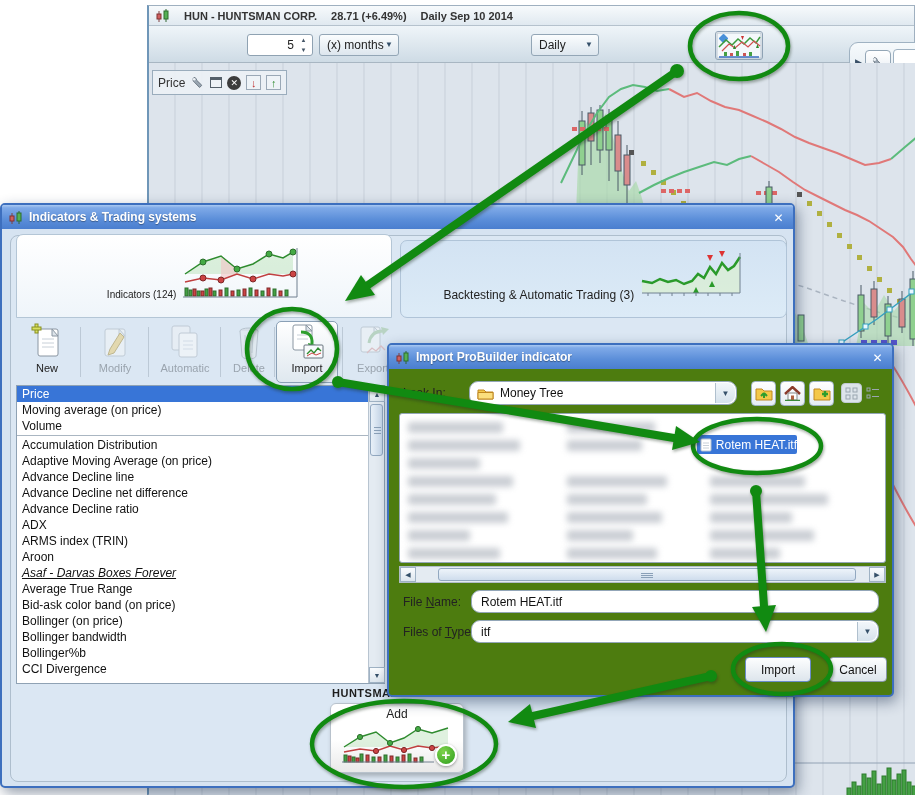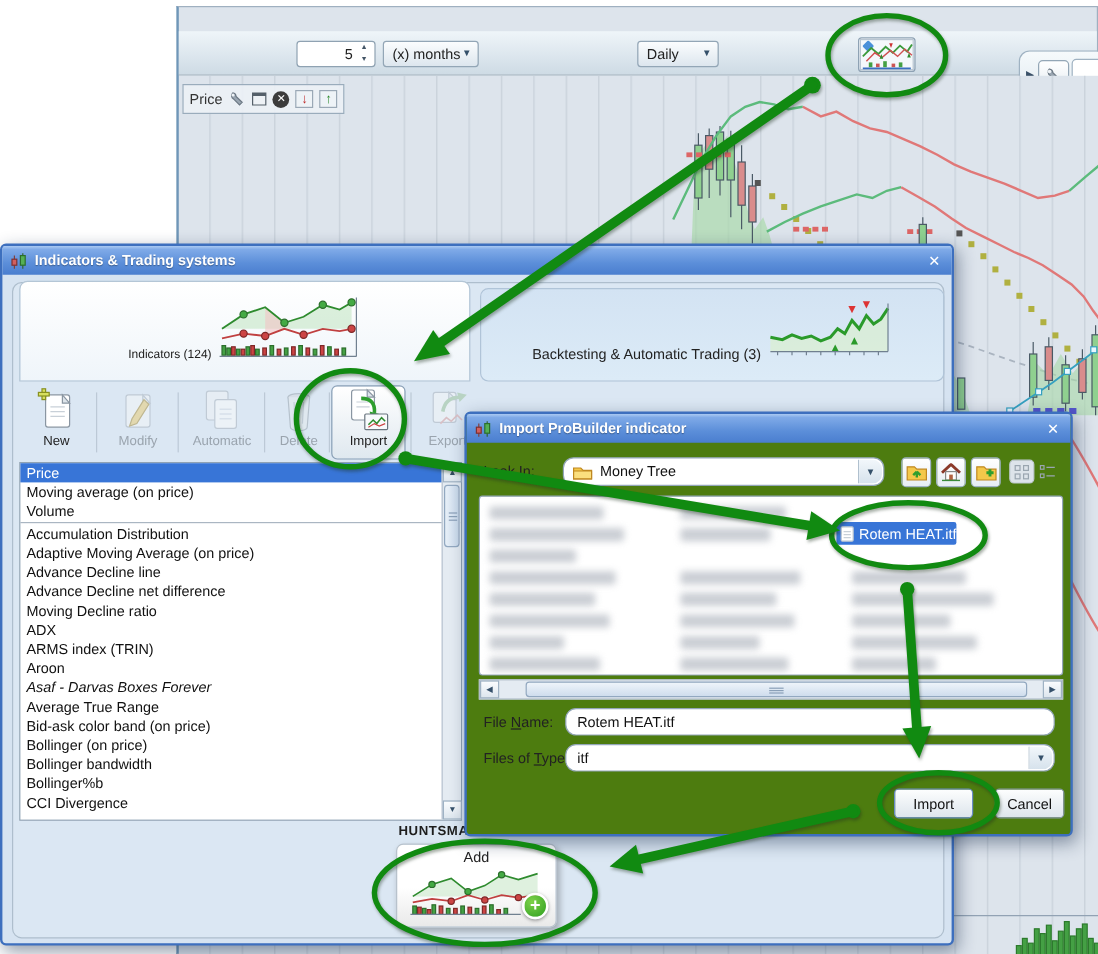--- a/index.html
+++ b/index.html
@@ -67,21 +67,21 @@
   .tbtn svg { display:block; margin:0 auto; }
   .tbtn.disabled { color:#9aa4ae; }
   .tbtn .cap { margin-top:1px; }
   .tsep { position:absolute; top:4px; width:1px; height:50px; background:#bcc9d6; }
   .import-raised { position:absolute; left:260px; top:-2px; width:62px; height:62px;
     background:linear-gradient(#ffffff,#dfe8ef); border:1px solid #8aa0b6; border-radius:5px; }
   .ind-list { position:absolute; left:14px; top:180px; width:369px; height:299px; background:#fff;
     border:1px solid #8fa2b4; font-size:12px; color:#111; }
   .li { height:16px; line-height:16px; padding-left:5px; white-space:nowrap; }
   .li.sel { background:#3875d7; color:#fff; }
-  .li.ital { font-style:italic; }
+  .li.ital { font-style:italic;text-decoration:underline; }
   .list-sep { height:1px; background:#aab6c2; margin:1px 0; }
   .vscroll { position:absolute; right:0; top:0; width:16px; height:100%; background:#e4ebf2; border-left:1px solid #b8c4d0; }
   .sbtn { position:absolute; left:0; width:16px; height:16px; background:linear-gradient(#fafcfe,#dde6ee);
     border:1px solid #9fb2c4; font-size:7px; color:#35506a; display:flex; align-items:center; justify-content:center; }
   .vthumb { position:absolute; left:1px; top:18px; width:13px; height:52px;
     background:linear-gradient(90deg,#e8f0f8,#c8d8ea); border:1px solid #92a8c0; border-radius:3px; }
   .grip { position:absolute; left:3px; top:22px; width:7px; height:1px; background:#8aa0b8; box-shadow:0 3px #8aa0b8,0 6px #8aa0b8; }
   .huntsman { position:absolute; left:330px; top:482px; font-size:11px; font-weight:bold; color:#1d1d1d; letter-spacing:.5px; }
   .add-btn { position:absolute; left:328px; top:498px; width:134px; height:70px;
     background:linear-gradient(#ffffff 52%,#e9e9e9); border:1px solid #b8c2cc; border-radius:6px;
@@ -119,20 +119,31 @@
   
   .anno-svg { left:0; top:0; width:915px; height:795px; z-index:50; pointer-events:none; }
   .anno { filter:drop-shadow(1px 2px 1.5px rgba(30,50,30,.4)); }
 </style>
 </head>
 <body>
 
 <div id="stage">
 
   <div class="abs main-window">
+    <div class="mw-titlebar">
+      <svg width="15" height="15">
+        <line x1="4" y1="3" x2="4" y2="14" stroke="#804040"></line>
+          <rect x="2" y="6" width="4" height="5" fill="#d06060" stroke="#803030"></rect>
+        <line x1="11" y1="1" x2="11" y2="14" stroke="#336633"></line>
+          <rect x="9" y="3" width="4" height="8" fill="#55b055" stroke="#2c6e2c"></rect>
+      </svg>
+      <span>HUN - HUNTSMAN CORP.</span>
+      <span>28.71 (+6.49%)</span>
+      <span>Daily Sep 10 2014</span>
+    </div>
 
     <div class="mw-toolbar">
       <div class="spinner">
         <span class="val">5</span>
         <span class="spinbtns">
           <span>▲</span>
           <span>▼</span>
         </span>
       </div>
       <div class="ddbtn" style="left:170px; top:8px; width:80px;">
@@ -489,21 +500,21 @@
 
     <div class="ind-list">
       <div class="li sel">Price</div>
       <div class="li">Moving average (on price)</div>
       <div class="li">Volume</div>
       <div class="list-sep"></div>
       <div class="li">Accumulation Distribution</div>
       <div class="li">Adaptive Moving Average (on price)</div>
       <div class="li">Advance Decline line</div>
       <div class="li">Advance Decline net difference</div>
-      <div class="li">Moving Decline ratio</div>
+      <div class="li">Advance Decline ratio</div>
       <div class="li">ADX</div>
       <div class="li">ARMS index (TRIN)</div>
       <div class="li">Aroon</div>
       <div class="li ital">Asaf - Darvas Boxes Forever</div>
       <div class="li">Average True Range</div>
       <div class="li">Bid-ask color band (on price)</div>
       <div class="li">Bollinger (on price)</div>
       <div class="li">Bollinger bandwidth</div>
       <div class="li">Bollinger%b</div>
       <div class="li">CCI Divergence</div>

